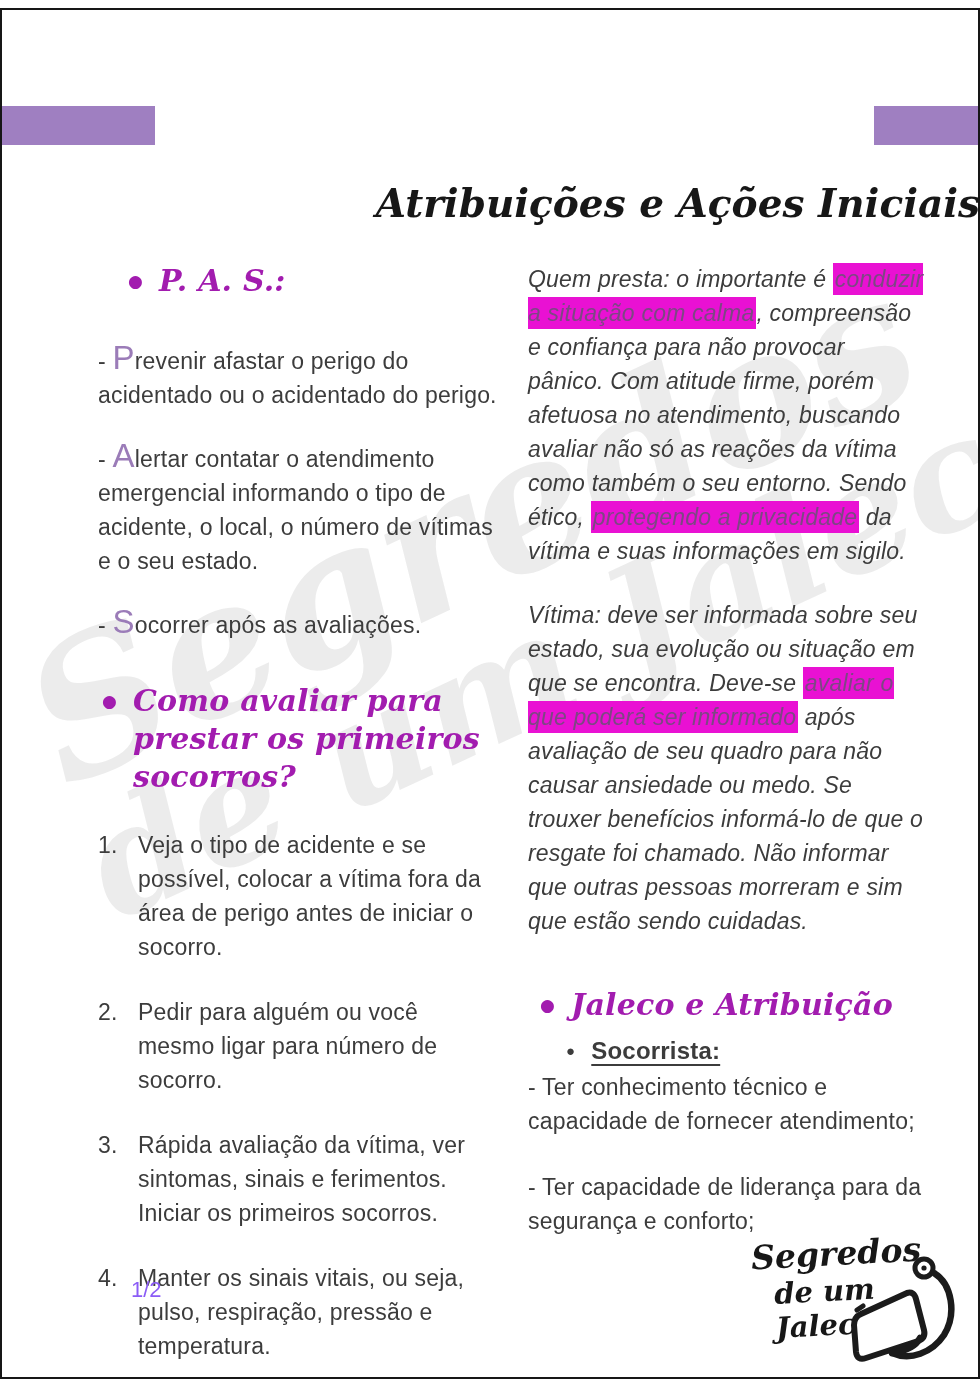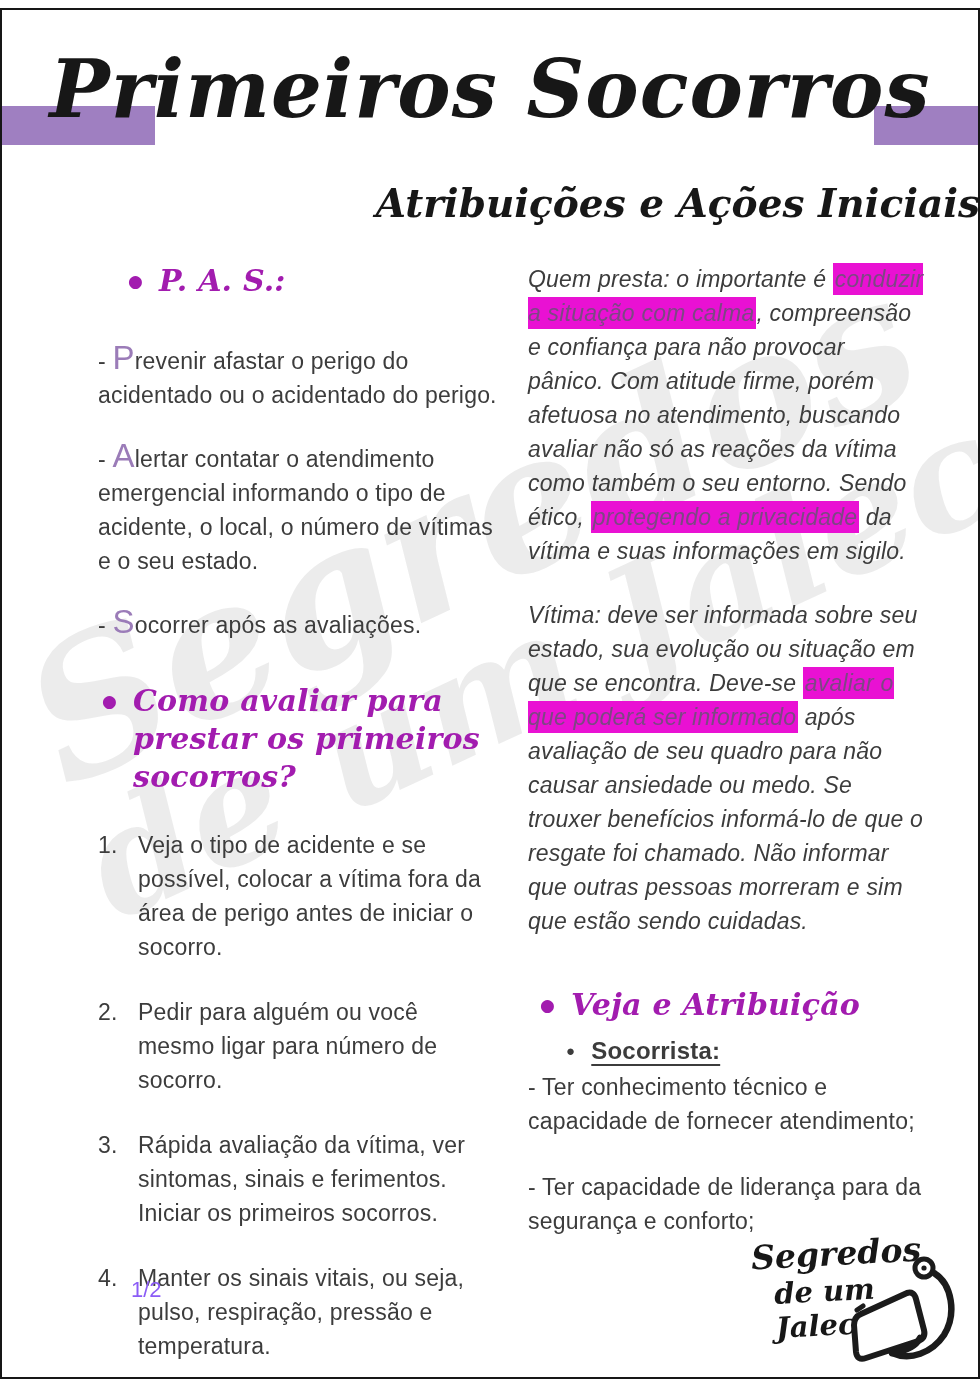--- a/index.html
+++ b/index.html
@@ -60,21 +60,20 @@
   .logo-steth { position:absolute; right:4px; top:16px; }
 </style>
 </head>
 <body>
 
 <div class="page">
   <div class="frame"></div>
   <div class="bar left"></div>
   <div class="bar right"></div>
 
-  <div class="title script">Primeiros Socorros</div>
   <div class="subtitle script">Atribuições e Ações Iniciais</div>
 
   <div class="watermark script">
     <div class="wm1">Segredos</div>
     <div class="wm2">de um Jaleco</div>
   </div>
 
   <div class="col col-left">
     <div class="heading1 script h-pas">
       <span>P. A. S.:</span>
@@ -111,21 +110,21 @@
       <span>Manter os sinais vitais, ou seja, pulso, respiração, pressão e temperatura.</span>
     </div>
   </div>
 
   <div class="col col-right">
     <p class="rpara"><span>Quem presta: o importante é </span><span class="hl">conduzir a situação com calma</span><span>, compreensão e confiança para não provocar pânico. Com atitude firme, porém afetuosa no atendimento, buscando avaliar não só as reações da vítima como também o seu entorno. Sendo ético, </span><span class="hl">protegendo a privacidade</span><span> da vítima e suas informações em sigilo.</span></p>
 
     <p class="rpara"><span>Vítima: deve ser informada sobre seu estado, sua evolução ou situação em que se encontra. Deve-se </span><span class="hl">avaliar o que poderá ser informado</span><span> após avaliação de seu quadro para não causar ansiedade ou medo. Se trouxer benefícios informá-lo de que o resgate foi chamado. Não informar que outras pessoas morreram e sim que estão sendo cuidadas.</span></p>
 
     <div class="heading1 script h-curso">
-      <span>Veja e Atribuição</span>
+      <span>Jaleco e Atribuição</span>
     </div>
 
     <div class="soc-line">
       <span class="soc-label">Socorrista:</span>
     </div>
 
     <p class="soc-item">- Ter conhecimento técnico e capacidade de fornecer atendimento;</p>
     <p class="soc-item">- Ter capacidade de liderança para da segurança e conforto;</p>
   </div>
 

